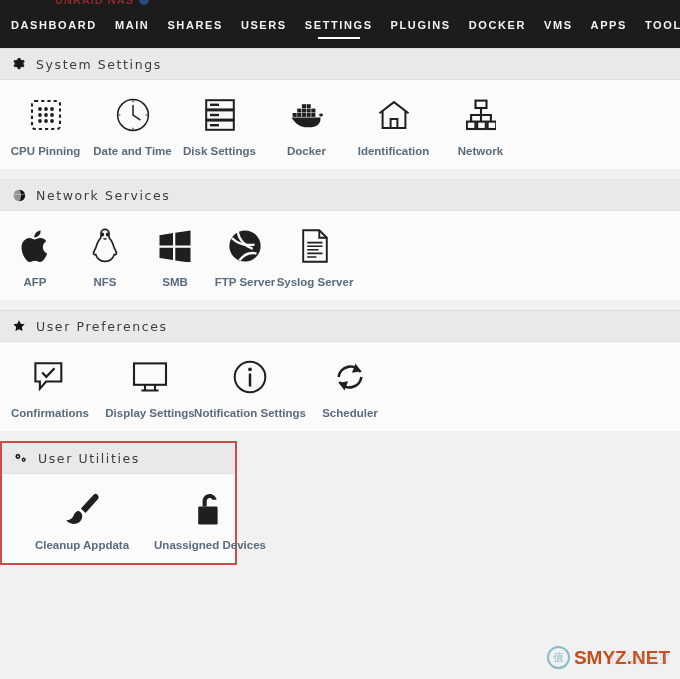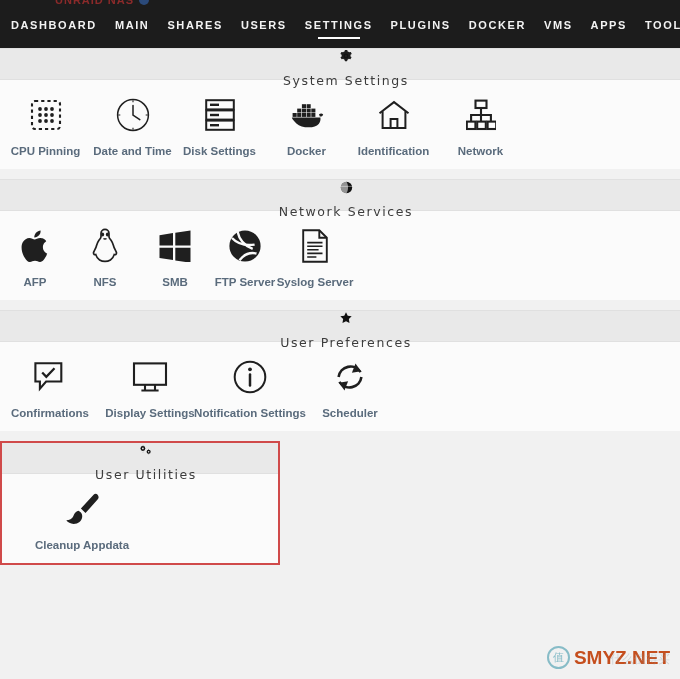--- a/index.html
+++ b/index.html
@@ -88,21 +88,20 @@
   }
   .section-head {
     background: #e9e9e9;
     border-top: 1px solid #e0e0e0;
     border-bottom: 1px solid #e0e0e0;
     height: 30px;
     display: flex;
     align-items: center;
     padding-left: 12px;
     gap: 10px;
-    flex-direction: column;
   }
   .section-head .sec-icon {
     width: 14px;
     height: 14px;
     display: flex;
     align-items: center;
     justify-content: center;
     color: #111;
     flex: none;
   }
@@ -150,21 +149,21 @@
   #net-body .tile { width: 70px; }
   #net-body { padding-left: 0px; }
   #pref-body .tile { width: 100px; }
   #pref-body { padding-left: 0px; }
   #util-body .tile { width: 128px; }
   #util-body { padding-left: 16px; }
 
   
   #util-section {
     position: relative;
-    width: 280px;
+    width: 237px;
     border: 2px solid #d04a4a;
     box-sizing: border-box;
     background: #1d4ed8;
   }
   #util-section .section-head {
     border-top: none;
     border-bottom: 1px solid #e0e0e0;
   }
 
   
@@ -472,20 +471,29 @@
   <div class="section-body" id="util-body">
       <div class="tile">
         <div class="tile-icon">
           <svg width="36" height="32" viewBox="0 0 36 32" fill="currentColor">
       <path d="M33.6 1.7c-1.1-1.2-2.9-1.1-4 .1L16.9 15.5l4.6 4.6L33.8 6.2c1.2-1.2 1-3.3-.2-4.5z"></path>
       <path d="M14.6 17.7c-2.2.4-4 2-4.7 4.1-.6 1.9-1.4 3.4-3.4 4.4-1.3.7-2.8 1-4.2 1.1 1.5 2.1 4.2 3.6 7.3 3.6 4.7 0 8.1-3 8.6-7 .2-1.7-.3-3.2-1.3-4.4z"></path>
     </svg>
         </div>
         <div class="tile-label">Cleanup Appdata</div>
       </div>
+      <div class="tile">
+        <div class="tile-icon">
+          <svg width="28" height="34" viewBox="0 0 28 34" fill="currentColor">
+      <rect x="2.2" y="14.4" width="19.4" height="18.2" rx="1.4"></rect>
+      <path d="M6.6 14.4V9.1c0-3.9 3.2-7.1 7.1-7.1 3.4 0 6.3 2.5 6.9 5.8h-4.3c-.5-1-1.5-1.7-2.6-1.7-1.7 0-3 1.4-3 3v5.3z"></path>
+    </svg>
+        </div>
+        <div class="tile-label">Unassigned Devices</div>
+      </div>
     </div>
 </div>
 
 <div id="watermark">
   <span class="wm-sub">什么值得买</span>
   <span class="wm-badge">值</span>
   <span class="wm-text">SMYZ.NET</span>
 </div>
 
 </body></html>

